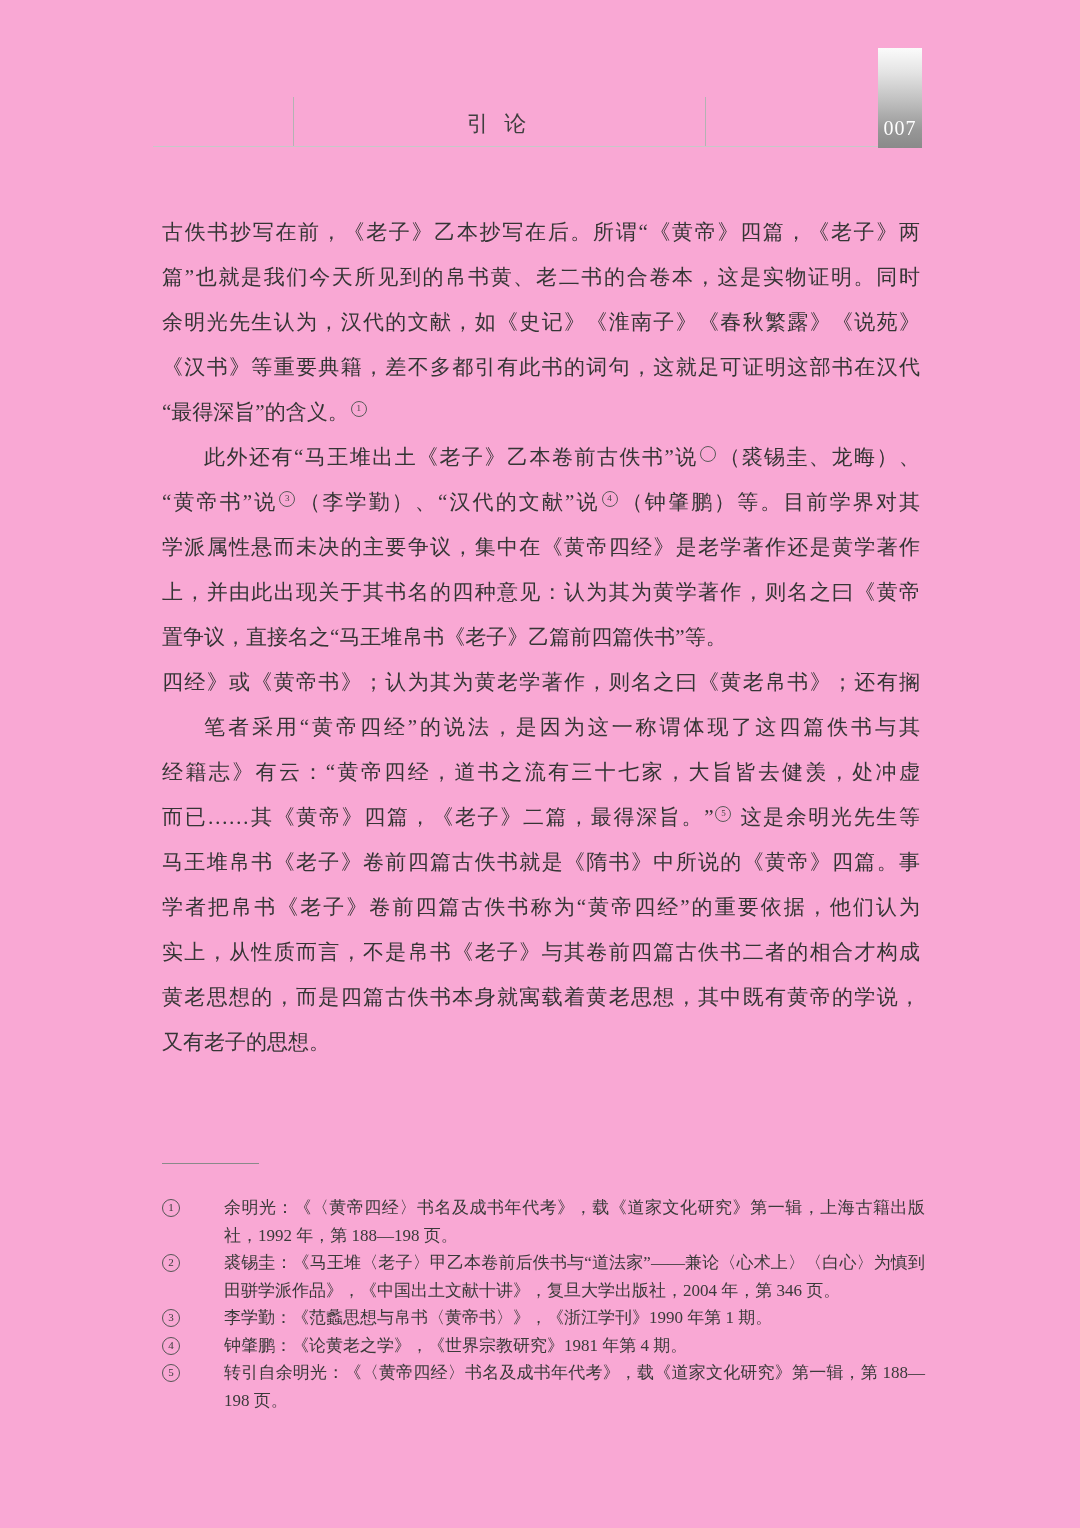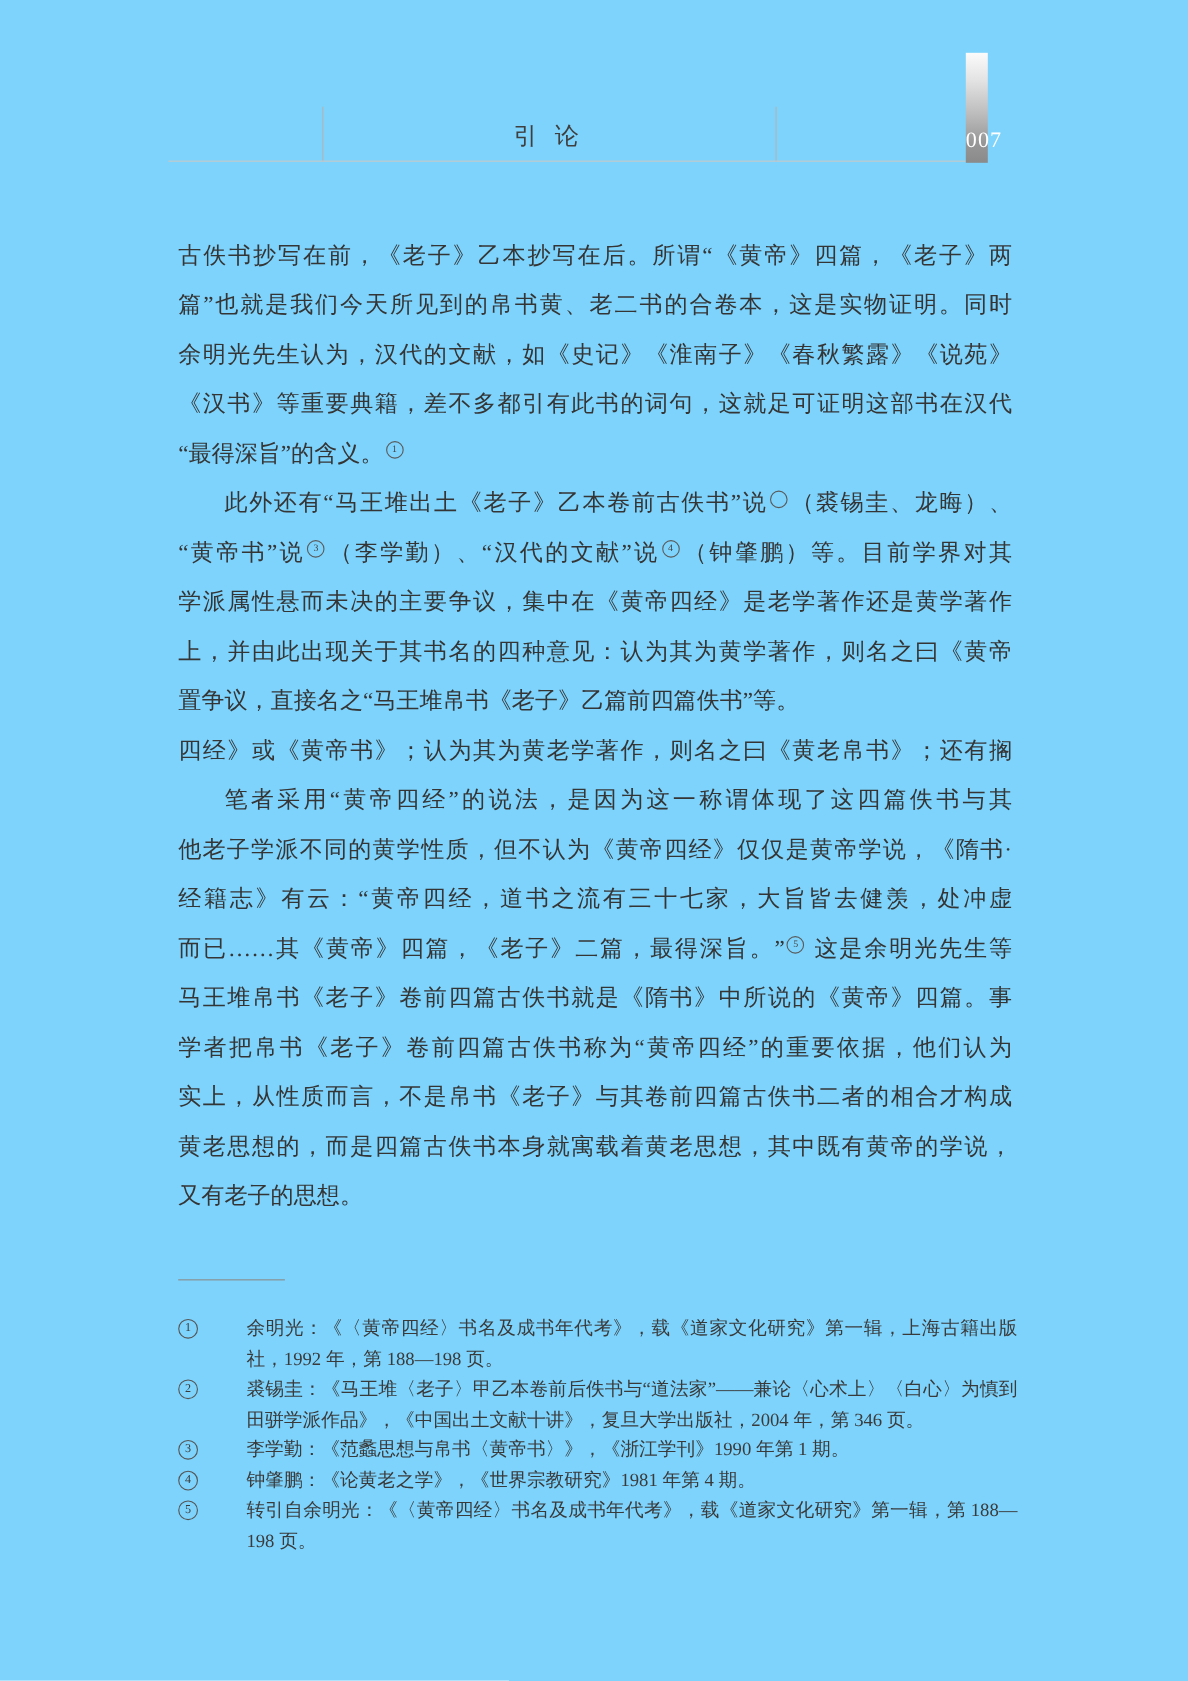--- a/index.html
+++ b/index.html
@@ -4,21 +4,21 @@
 <style>
   html, body {
     margin: 0; padding: 0;
     background: #ffffff;
     font-family: "Liberation Serif", "DejaVu Serif", serif;
   }
   .page {
     position: relative;
     width: 1080px;
     height: 1528px;
-    background: #7dd3fc;
+    background: #f9a8d4;
     overflow: hidden;
   }
   
   .hrule {
     position: absolute;
     left: 153px; top: 146px;
     width: 725px; height: 1px;
     background: #c8c8c8;
   }
   .htick {
@@ -32,21 +32,21 @@
     position: absolute;
     left: 293px; top: 104px; width: 412px;
     text-align: center;
     font-size: 22px; line-height: 40px;
     letter-spacing: 5px;
     color: #3f3f3f;
   }
   .pagebar {
     position: absolute;
     left: 878px; top: 48px;
-    width: 20px; height: 100px;
+    width: 44px; height: 100px;
     background: linear-gradient(180deg, #fbfbfb 0%, #e3e3e3 25%, #bdbdbd 55%, #979797 82%, #8a8a8a 100%);
   }
   .pagenum {
     position: absolute;
     bottom: 8px; left: 0; width: 100%;
     text-align: center;
     color: #ffffff;
     font-size: 20px;
     letter-spacing: 1px;
   }
@@ -138,21 +138,20 @@
       <div class="bline"><span>余明光先生认为，汉代的文献，如《史记》《淮南子》《春秋繁露》《说苑》</span></div>
       <div class="bline"><span>《汉书》等重要典籍，差不多都引有此书的词句，这就足可证明这部书在汉代</span></div>
       <div class="bline nojust"><span>“最得深旨”的含义。</span><span class="ref">1</span></div>
       <div class="bline indent"><span>此外还有“马王堆出土《老子》乙本卷前古佚书”说</span><span class="ref">2</span><span>（裘锡圭、龙晦）、</span></div>
       <div class="bline"><span>“黄帝书”说</span><span class="ref">3</span><span>（李学勤）、“汉代的文献”说</span><span class="ref">4</span><span>（钟肇鹏）等。目前学界对其</span></div>
       <div class="bline"><span>学派属性悬而未决的主要争议，集中在《黄帝四经》是老学著作还是黄学著作</span></div>
       <div class="bline"><span>上，并由此出现关于其书名的四种意见：认为其为黄学著作，则名之曰《黄帝</span></div>
       <div class="bline nojust"><span>置争议，直接名之“马王堆帛书《老子》乙篇前四篇佚书”等。</span></div>
       <div class="bline"><span>四经》或《黄帝书》；认为其为黄老学著作，则名之曰《黄老帛书》；还有搁</span></div>
       <div class="bline indent"><span>笔者采用“黄帝四经”的说法，是因为这一称谓体现了这四篇佚书与其</span></div>
-      <div class="bline"><span>他老子学派不同的黄学性质，但不认为《黄帝四经》仅仅是黄帝学说，《隋书·</span></div>
       <div class="bline"><span>经籍志》有云：“黄帝四经，道书之流有三十七家，大旨皆去健羡，处冲虚</span></div>
       <div class="bline"><span>而已……其《黄帝》四篇，《老子》二篇，最得深旨。”</span><span class="ref">5</span><span> 这是余明光先生等</span></div>
       <div class="bline"><span>马王堆帛书《老子》卷前四篇古佚书就是《隋书》中所说的《黄帝》四篇。事</span></div>
       <div class="bline"><span>学者把帛书《老子》卷前四篇古佚书称为“黄帝四经”的重要依据，他们认为</span></div>
       <div class="bline"><span>实上，从性质而言，不是帛书《老子》与其卷前四篇古佚书二者的相合才构成</span></div>
       <div class="bline"><span>黄老思想的，而是四篇古佚书本身就寓载着黄老思想，其中既有黄帝的学说，</span></div>
       <div class="bline nojust"><span>又有老子的思想。</span></div>
     </main>
 
   <div class="fnsep"></div>

